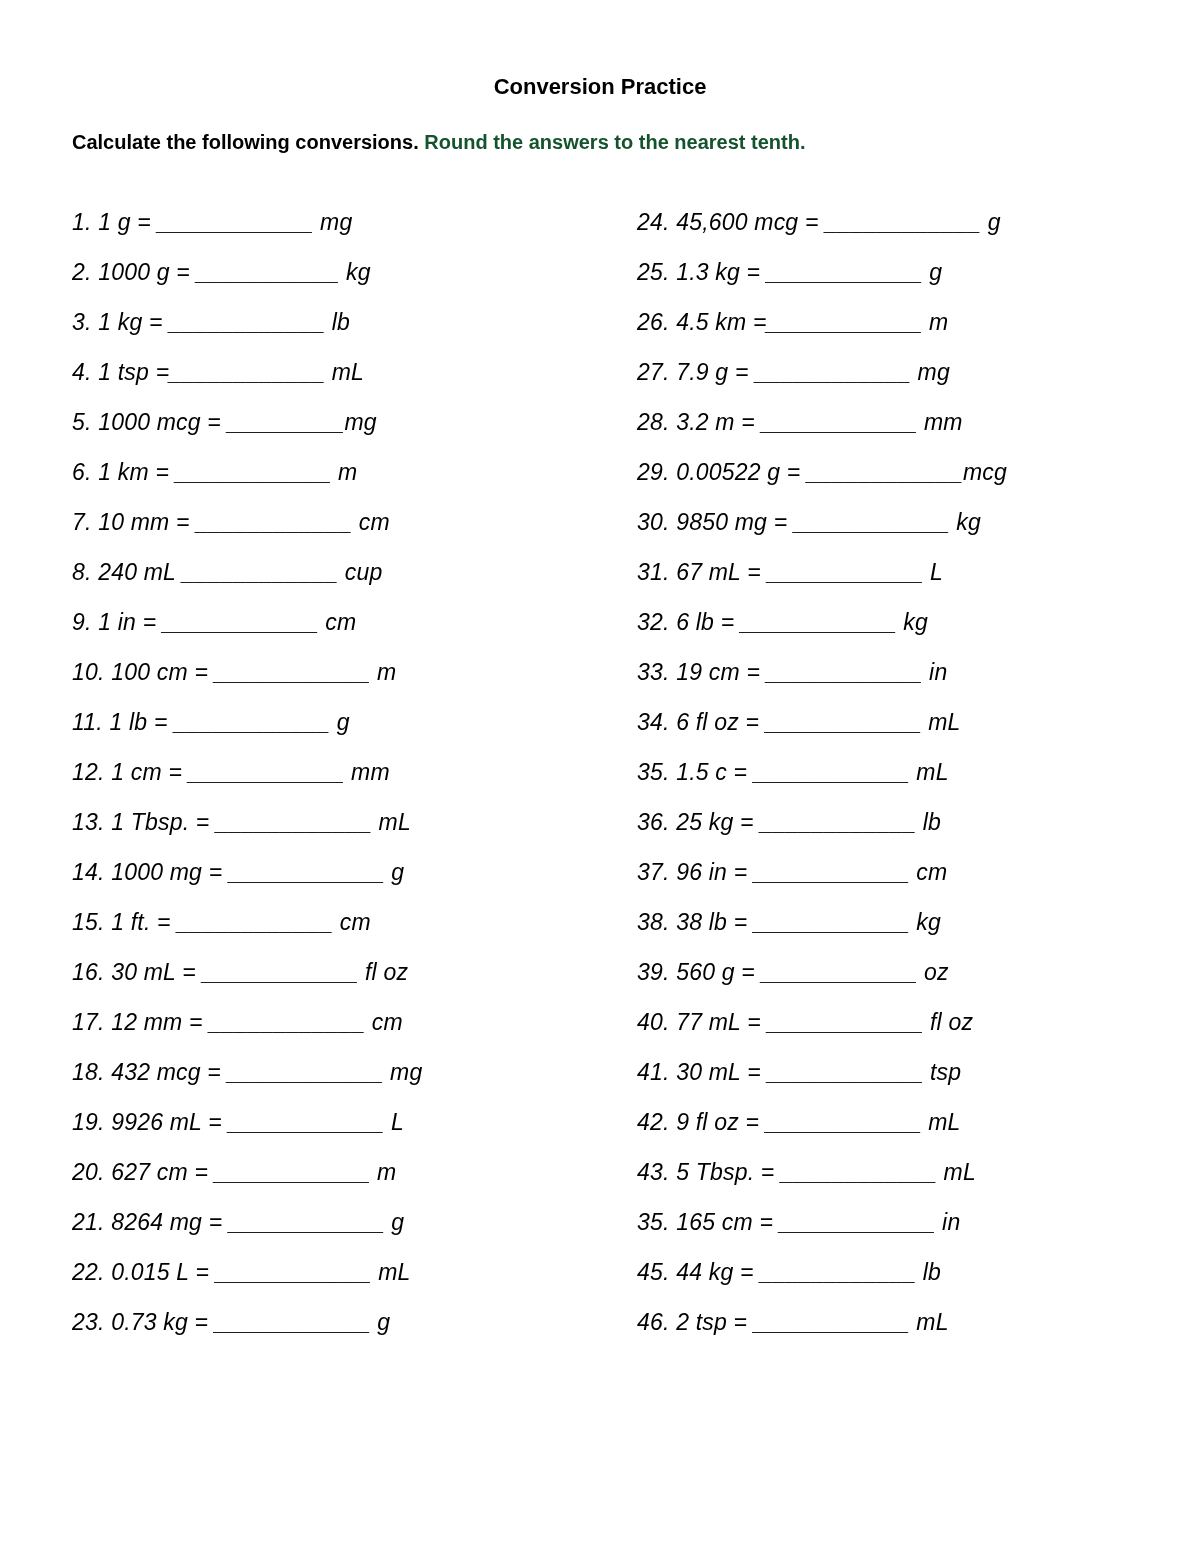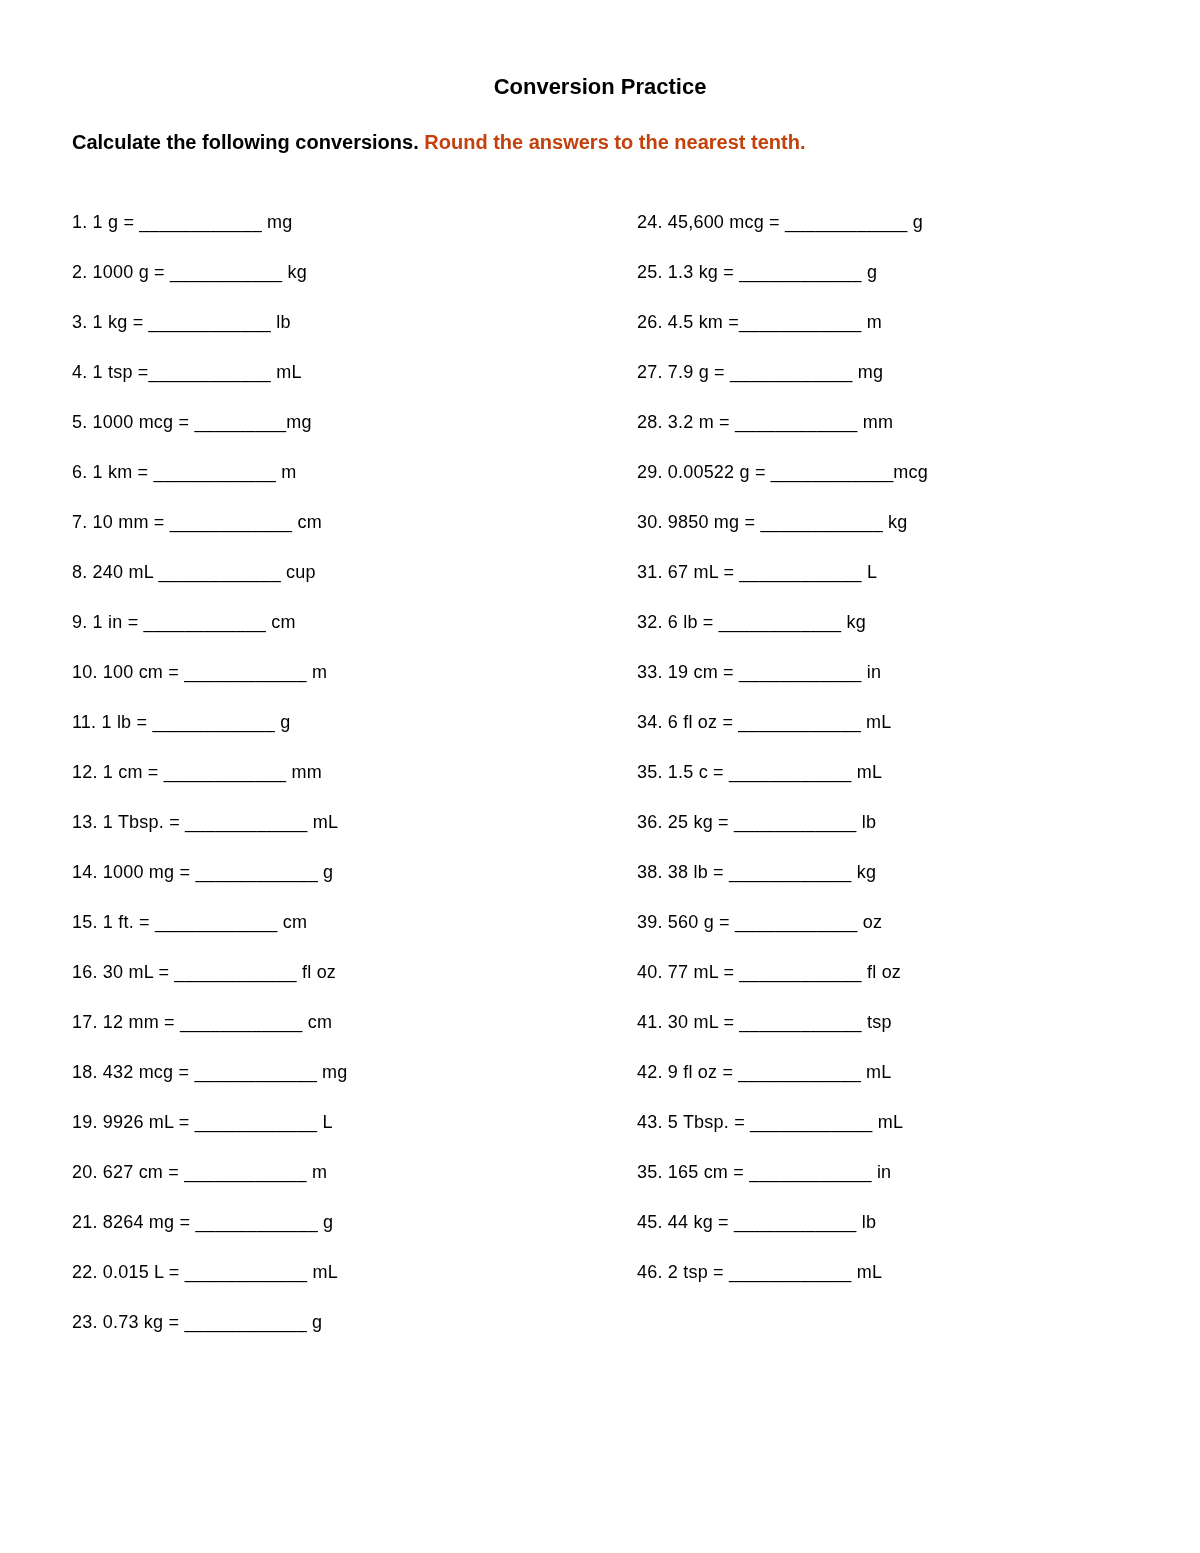--- a/index.html
+++ b/index.html
@@ -24,41 +24,42 @@
     line-height: 26px;
   }
   .instructions {
     margin: 30px 0 0 72px;
     font-size: 20px;
     font-weight: bold;
     line-height: 24px;
     white-space: pre;
   }
   .instructions .emphasis {
-    color: #c2410c;
+    color: #14532d;
   }
   .columns {
     display: flex;
     margin: 43px 0 0 72px;
   }
   .col {
     display: block;
   }
   .col-left {
     width: 565px;
     flex: 0 0 565px;
   }
   .col-right {
     flex: 1 1 auto;
   }
   .item {
-    font-size: 18px;
+    font-size: 23px;
     line-height: 50px;
     white-space: pre;
     letter-spacing: 0.2px;
+    font-style: italic;
   }
 </style>
 </head>
 <body>
 
 <div class="page">
 
   <div class="title">Conversion Practice</div>
 
   <div class="instructions"><span>Calculate the following conversions. </span><span class="emphasis">Round the answers to the nearest tenth.</span></div>
@@ -98,20 +99,21 @@
       <div class="item">27. 7.9 g = ____________ mg</div>
       <div class="item">28. 3.2 m = ____________ mm</div>
       <div class="item">29. 0.00522 g = ____________mcg</div>
       <div class="item">30. 9850 mg = ____________ kg</div>
       <div class="item">31. 67 mL = ____________ L</div>
       <div class="item">32. 6 lb = ____________ kg</div>
       <div class="item">33. 19 cm = ____________ in</div>
       <div class="item">34. 6 fl oz = ____________ mL</div>
       <div class="item">35. 1.5 c = ____________ mL</div>
       <div class="item">36. 25 kg = ____________ lb</div>
+      <div class="item">37. 96 in = ____________ cm</div>
       <div class="item">38. 38 lb = ____________ kg</div>
       <div class="item">39. 560 g = ____________ oz</div>
       <div class="item">40. 77 mL = ____________ fl oz</div>
       <div class="item">41. 30 mL = ____________ tsp</div>
       <div class="item">42. 9 fl oz = ____________ mL</div>
       <div class="item">43. 5 Tbsp. = ____________ mL</div>
       <div class="item">35. 165 cm = ____________ in</div>
       <div class="item">45. 44 kg = ____________ lb</div>
       <div class="item">46. 2 tsp = ____________ mL</div>
     </div>

